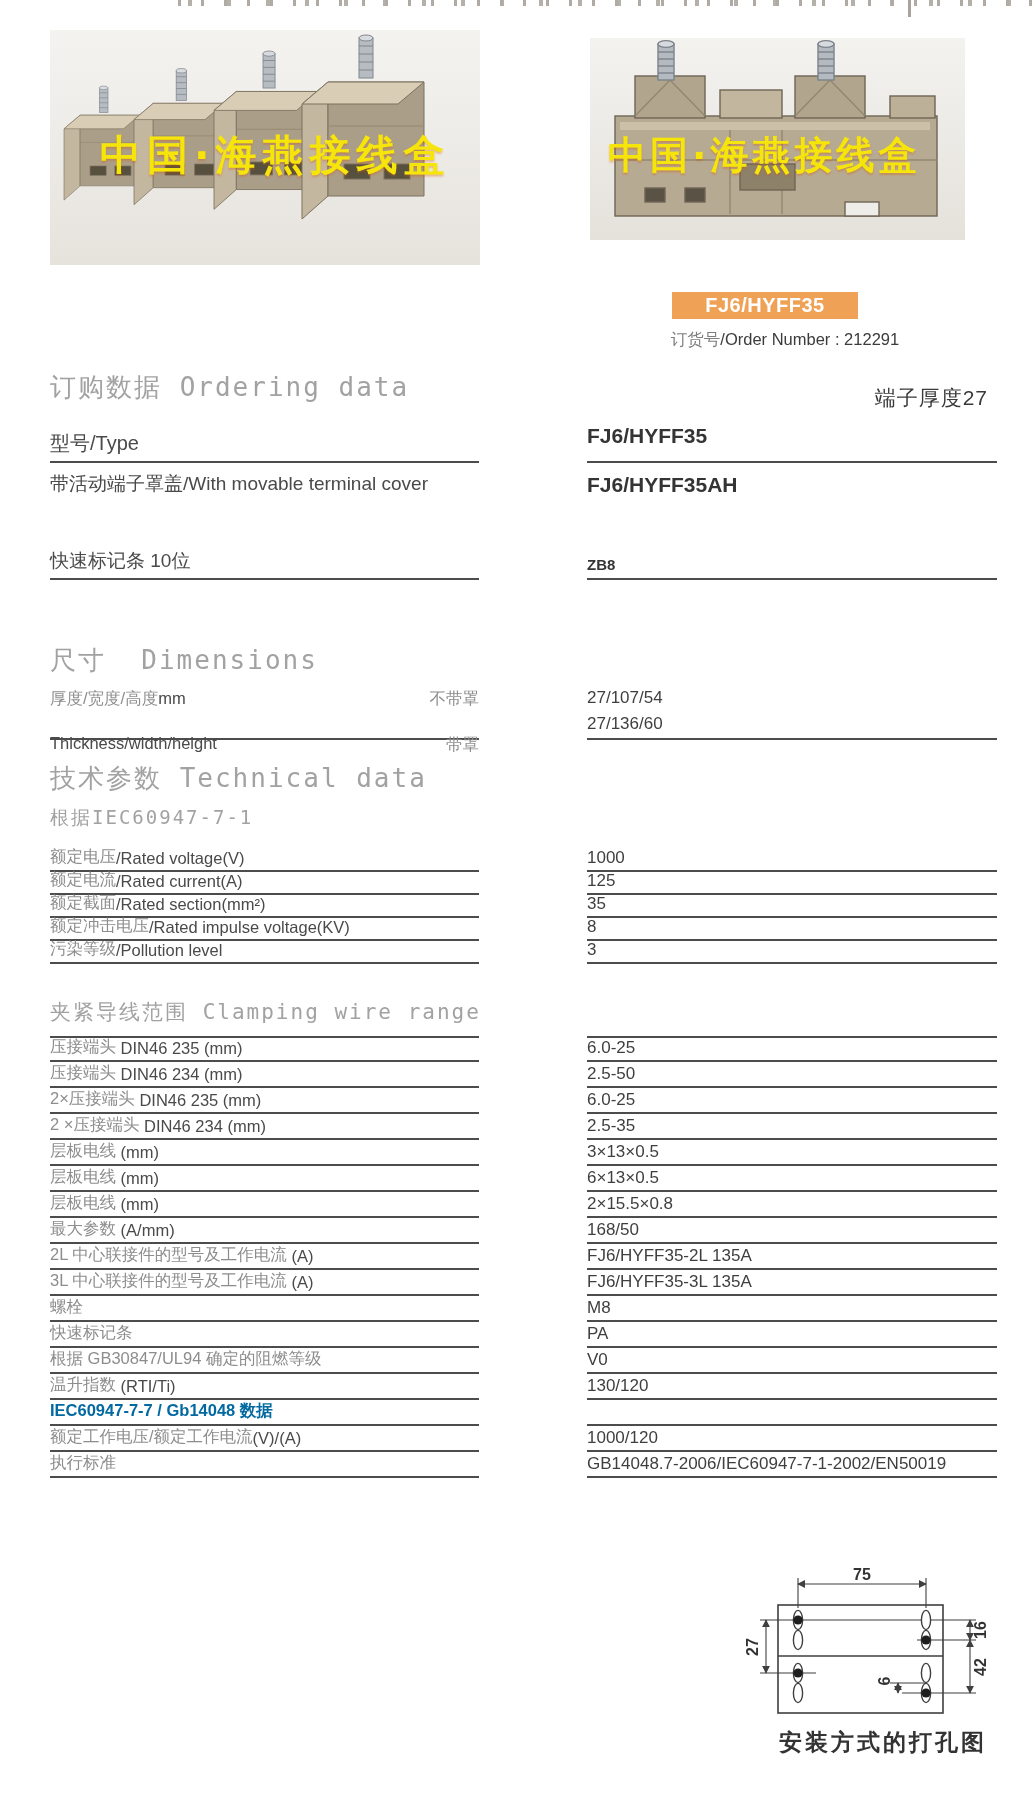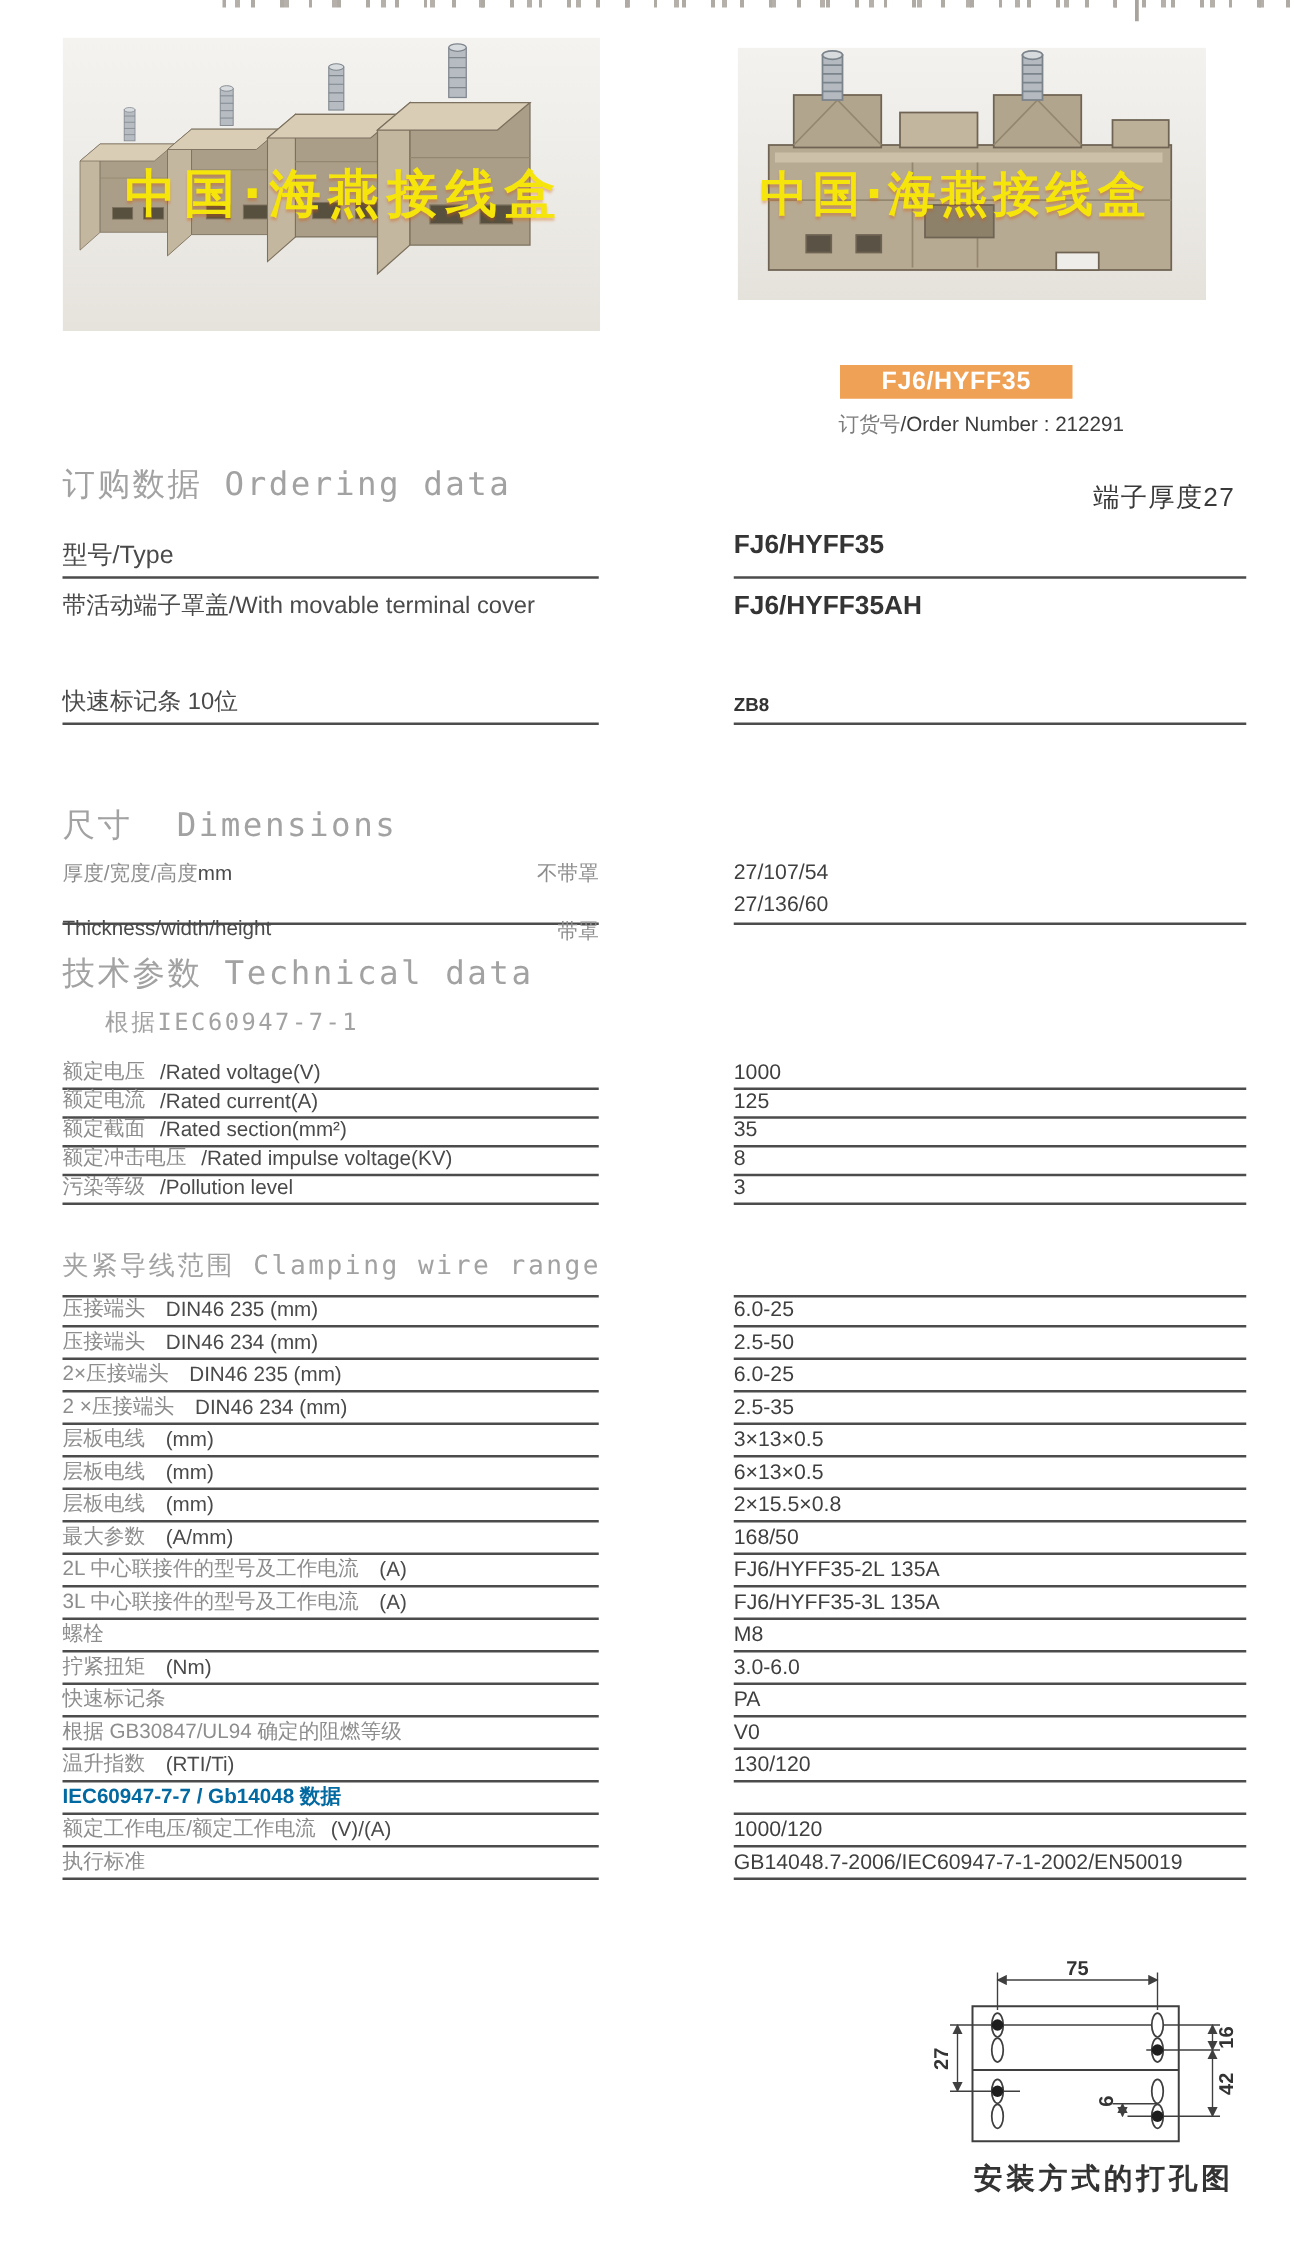--- a/index.html
+++ b/index.html
@@ -56,21 +56,21 @@
   .zh{color:#8d8d8d;} .en{color:#4a4a4a;white-space:pre;}
 
   
   .spec-block{position:absolute;left:50px;width:947px;}
   #tech-rows{top:849px;}
   #clamp-rows{top:1036px;}
   .spec-row{position:relative;}
   #tech-rows .spec-row{height:23px;}
   #clamp-rows .spec-row{height:26px;}
   .col-label{position:absolute;left:0;top:0;bottom:0;width:429px;border-bottom:2px solid #4c4c4c;
-    display:flex;align-items:flex-end;padding-bottom:2px;font-size:16.5px;white-space:nowrap;gap:12px;}
+    display:flex;align-items:flex-end;padding-bottom:2px;font-size:16.5px;white-space:nowrap;}
   .col-value{position:absolute;left:537px;top:0;bottom:0;width:410px;border-bottom:2px solid #4c4c4c;
     display:flex;align-items:flex-end;padding-bottom:2px;font-size:17px;color:#3f3f3f;white-space:nowrap;}
   #clamp-rows .first .col-label,#clamp-rows .first .col-value{border-top:2px solid #4c4c4c;}
   .bold-row .zh{color:#0369a1;font-weight:bold;}
 
   
   .drawing{position:absolute;left:724px;top:1552px;}
   .caption{position:absolute;left:747px;top:1727px;width:240px;text-align:right;
     font-size:23px;letter-spacing:3px;color:#333;font-weight:700;white-space:nowrap;}
 </style>
@@ -251,21 +251,21 @@
   </div>
   <div class="dim-value">
     <div>27/107/54</div>
     <div>27/136/60</div>
   </div>
 
   <div class="sec-h h26" style="top:761px;">
     <span>技术参数</span>
     <span>Technical data</span>
   </div>
-  <div class="sec-h h19" style="top:805px;margin-left:34px;">根据IEC60947-7-1</div>
+  <div class="sec-h h19" style="top:805px;">根据IEC60947-7-1</div>
 
   <div id="tech-rows" class="spec-block">
       <div class="spec-row first">
         <div class="col-label">
           <span class="zh">额定电压</span>
           <span class="en">/Rated voltage(V)</span>
         </div>
         <div class="col-value">
           <span>1000</span>
         </div>
@@ -404,29 +404,20 @@
           <span>FJ6/HYFF35-3L 135A</span>
         </div>
       </div>
       <div class="spec-row">
         <div class="col-label">
           <span class="zh">螺栓</span>
           <span class="en"></span>
         </div>
         <div class="col-value">
           <span>M8</span>
-        </div>
-      </div>
-      <div class="spec-row">
-        <div class="col-label">
-          <span class="zh">拧紧扭矩</span>
-          <span class="en"> (Nm)</span>
-        </div>
-        <div class="col-value">
-          <span>3.0-6.0</span>
         </div>
       </div>
       <div class="spec-row">
         <div class="col-label">
           <span class="zh">快速标记条</span>
           <span class="en"></span>
         </div>
         <div class="col-value">
           <span>PA</span>
         </div>

